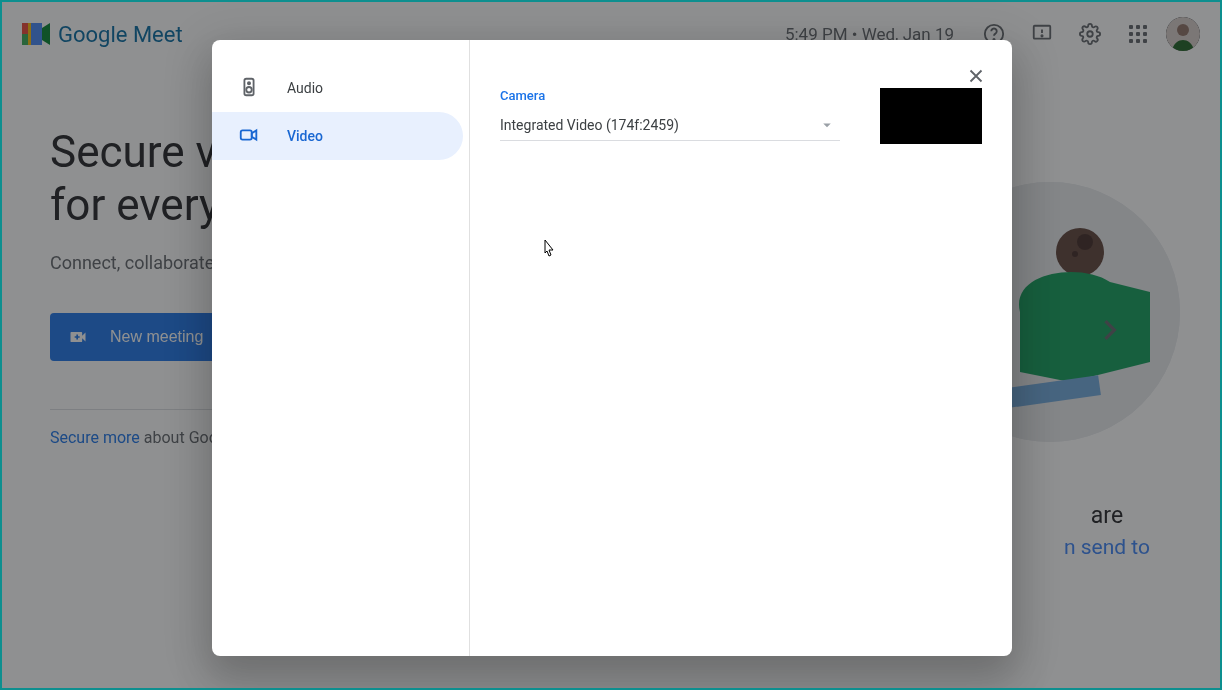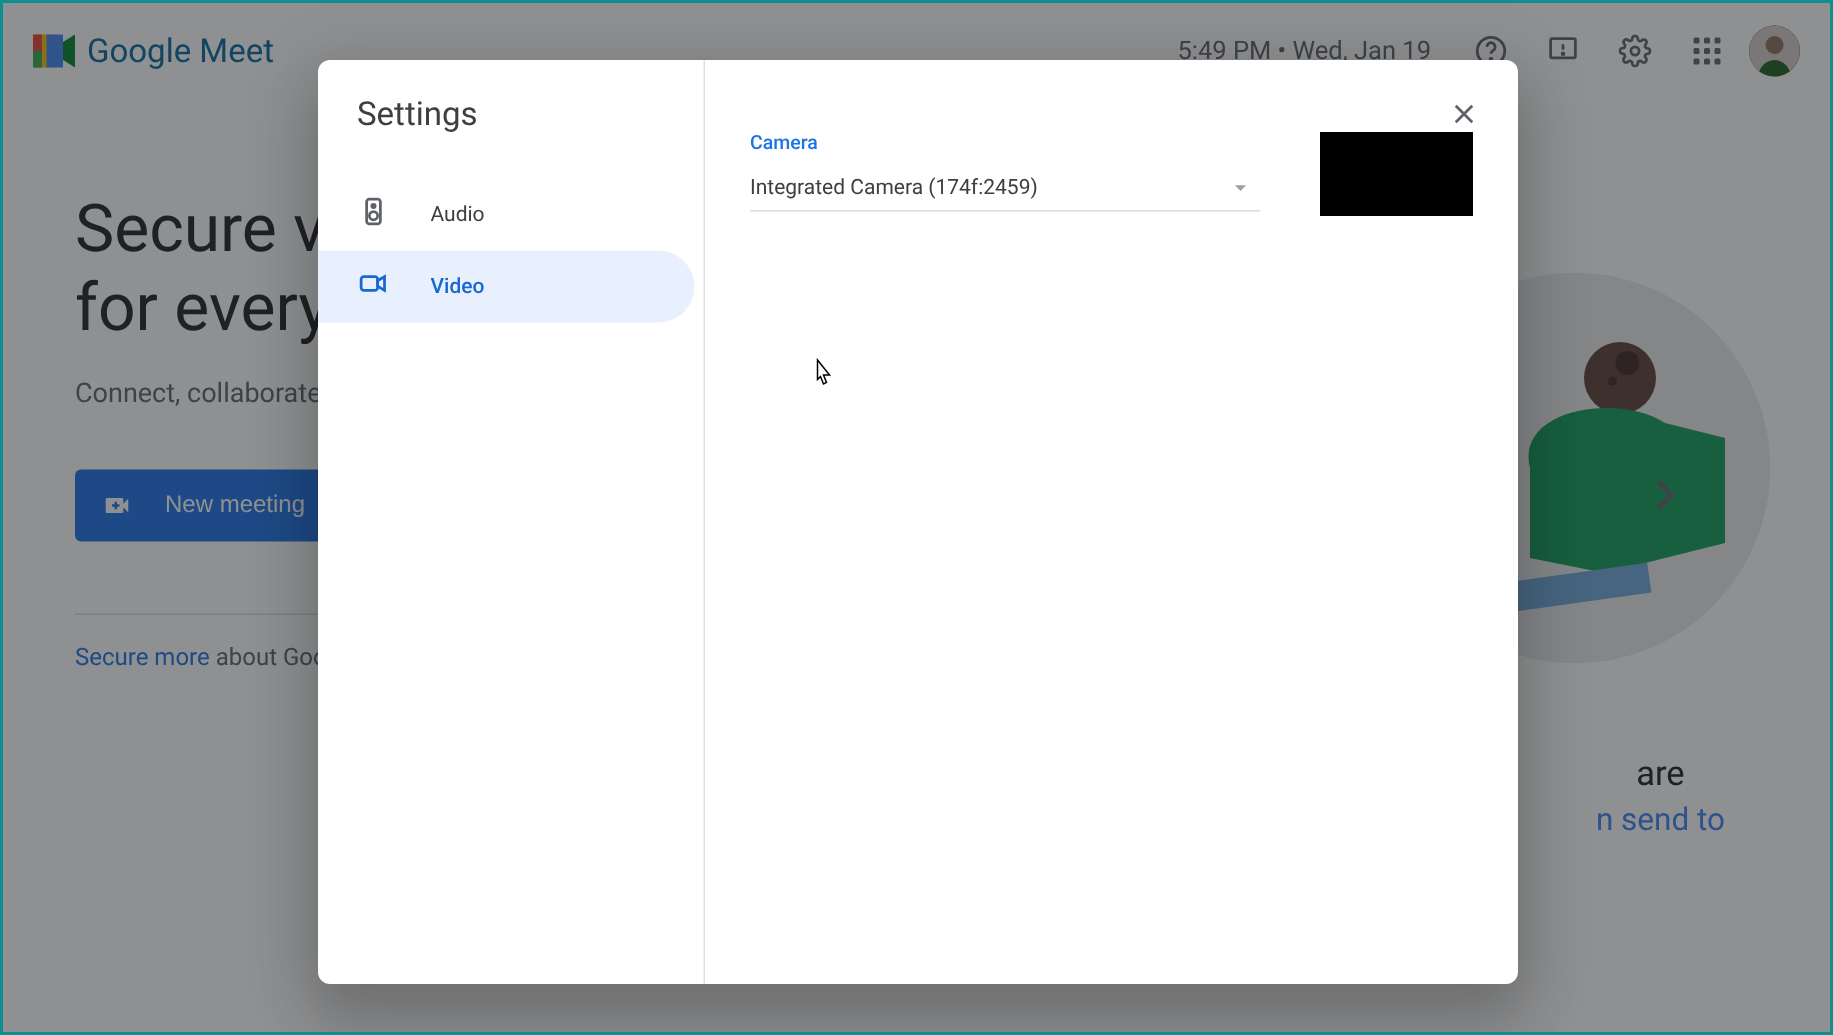--- a/index.html
+++ b/index.html
@@ -251,21 +251,20 @@
   <div class="below-ill">
     <div class="t1">are</div>
     <div class="t2">n send to</div>
   </div>
 </div>
 
 <div class="scrim"></div>
 
 <div class="dialog">
   <div class="dialog-left">
-    <div class="dialog-title">Settings</div>
 
     <div class="setting-item">
       <span>
         <svg viewBox="0 0 24 24" fill="none" stroke="currentColor" stroke-width="2">
             <rect x="7" y="3" width="10" height="18" rx="2"></rect>
             <circle cx="12" cy="15" r="3"></circle>
             <circle cx="12" cy="8" r="1.2" fill="currentColor"></circle>
           </svg>
       </span>
       <span>Audio</span>
@@ -286,21 +285,21 @@
     <div class="close-btn">
       <svg viewBox="0 0 24 24" fill="none" stroke="currentColor" stroke-width="2">
           <path d="M6 6l12 12M18 6L6 18"></path>
         </svg>
     </div>
 
     <div class="field-row">
       <div class="field">
         <div class="field-label">Camera</div>
         <div class="select">
-          <span>Integrated Camera (174f:2459)</span>
+          <span>Integrated Video (174f:2459)</span>
           <svg viewBox="0 0 24 24" fill="currentColor">
               <path d="M7 10l5 5 5-5z"></path>
             </svg>
         </div>
       </div>
       <div class="preview"></div>
     </div>
   </div>
 
   <div class="cursor">

